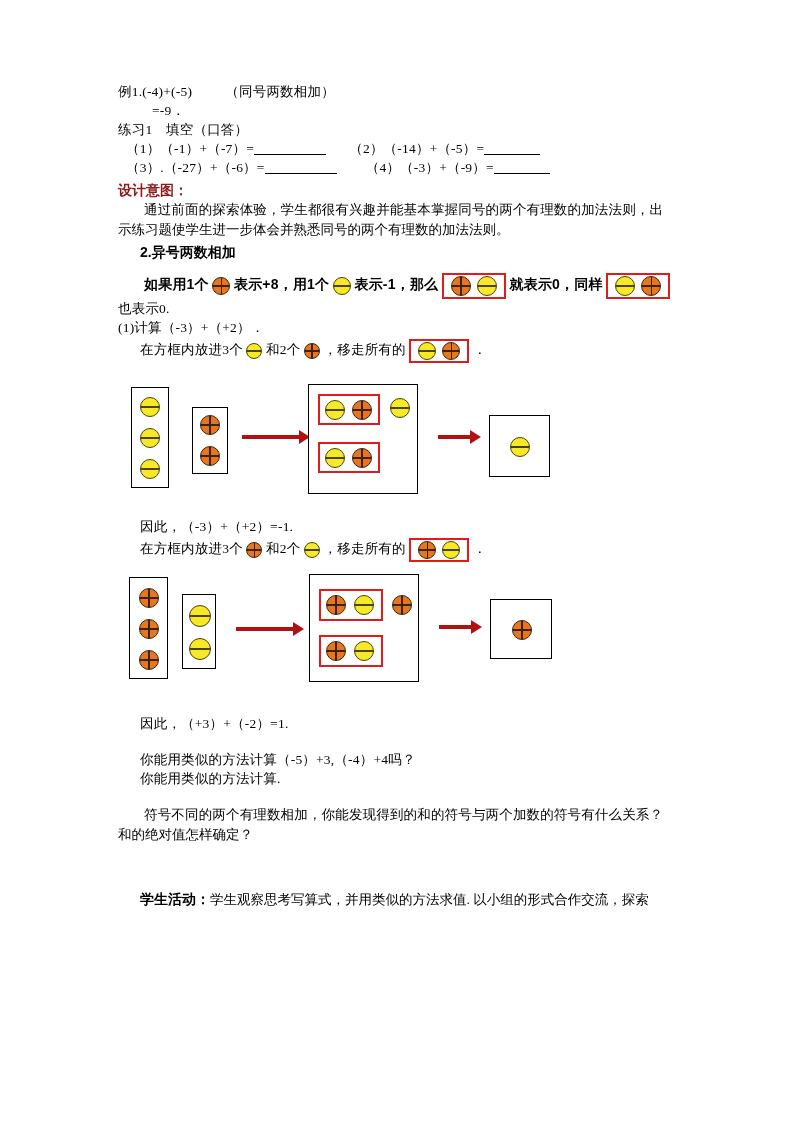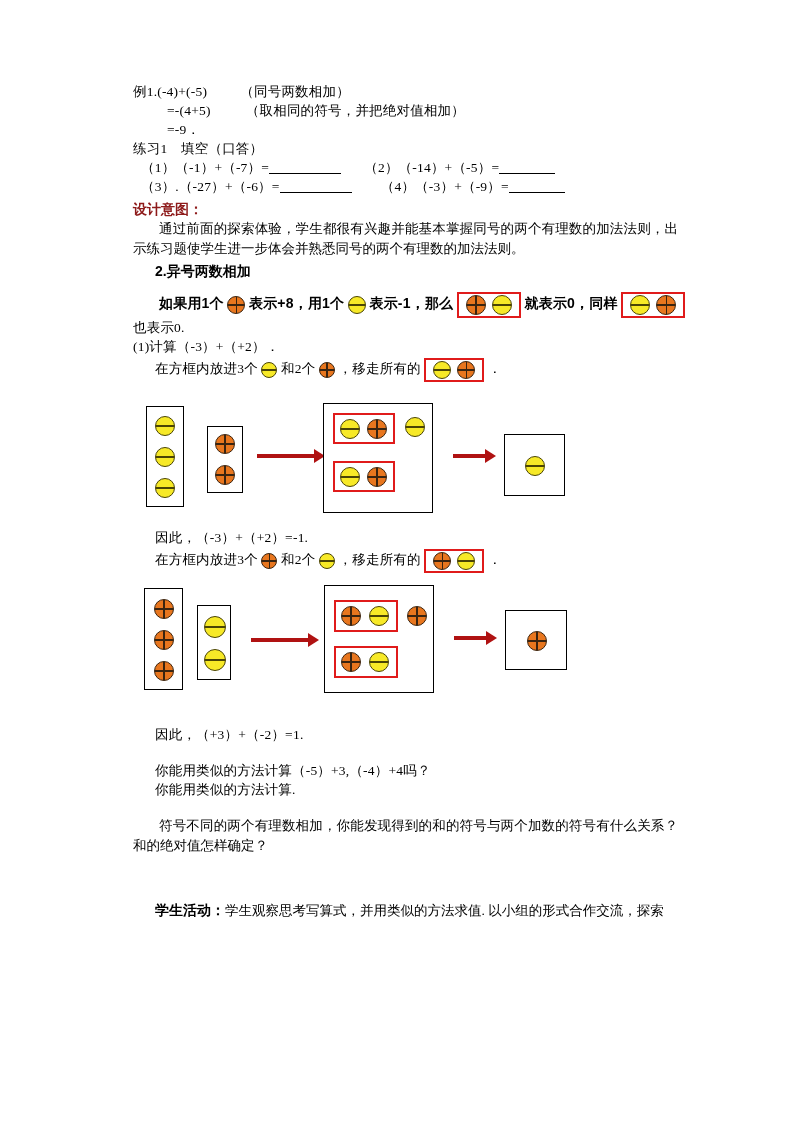--- a/index.html
+++ b/index.html
@@ -16,21 +16,21 @@
     overflow: hidden;
   }
   .page {
     position: absolute;
     left: 0; top: 0;
     width: 794px;
     height: 1123px;
   }
   .content {
     position: absolute;
-    left: 133px;
+    left: 118px;
     top: 82px;
     width: 545px;
   }
 
   
   .line {
     font-size: 13.5px;
     line-height: 19px;
     white-space: nowrap;
     letter-spacing: 0.2px;
@@ -158,25 +158,20 @@
 </head>
 <body>
 
 <div class="page">
   <div class="content">
 
     <div class="line">
       <span>例1.(-4)+(-5)</span>
       <span style="display:inline-block;width:26px"></span>
       <span>（同号两数相加）</span>
-    </div>
-    <div class="line indent2">
-      <span>=-(4+5)</span>
-      <span style="display:inline-block;width:28px"></span>
-      <span>（取相同的符号，并把绝对值相加）</span>
     </div>
     <div class="line indent2">
       <span>=-9．</span>
     </div>
 
     <div class="line">练习1　填空（口答）</div>
 
     <div class="line indent1">
       <span>（1）（-1）+（-7）=</span><span class="blank w1"></span>
       <span style="display:inline-block;width:16px"></span>
@@ -282,21 +277,21 @@
 
       <div class="arrow" style="left:320px;top:58px;width:33px"></div>
 
       <div class="dbox" style="left:371px;top:38px;width:61px;height:62px">
         <span class="tok minus s20" style="left:20px;top:21px">
             <span class="bar-h"></span>
           </span>
       </div>
     </div>
 
-    <div class="line indent3" style="margin-top:0">因此，（-3）+（+2）=-1.</div>
+    <div class="line indent3" style="margin-top:8px">因此，（-3）+（+2）=-1.</div>
 
     <div class="line" style="line-height:26px;padding-left:22px">
       <span>在方框内放进3个</span>
       <span class="tok plus s16"><span class="bar-h"></span><span class="bar-v"></span></span>
       <span>和2个</span>
       <span class="tok minus s16"><span class="bar-h"></span></span>
       <span>，移走所有的</span>
       <span class="redframe">
         <span class="tok plus s18"><span class="bar-h"></span><span class="bar-v"></span></span><span class="tok minus s18"><span class="bar-h"></span></span>
       </span>

